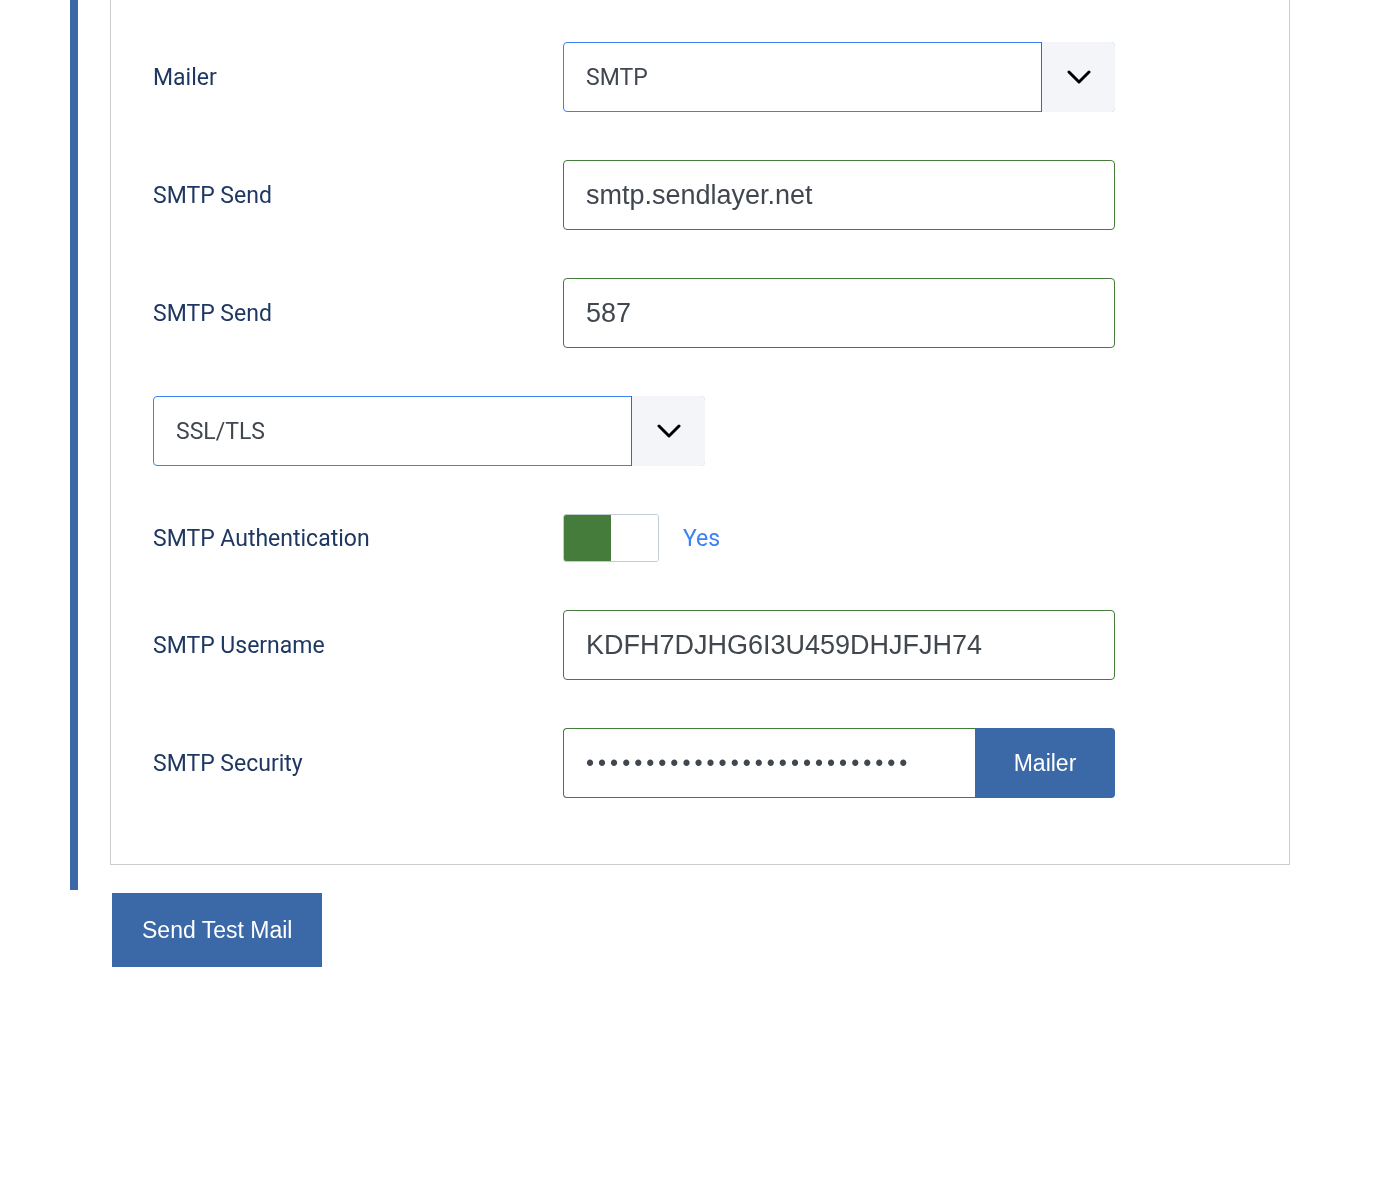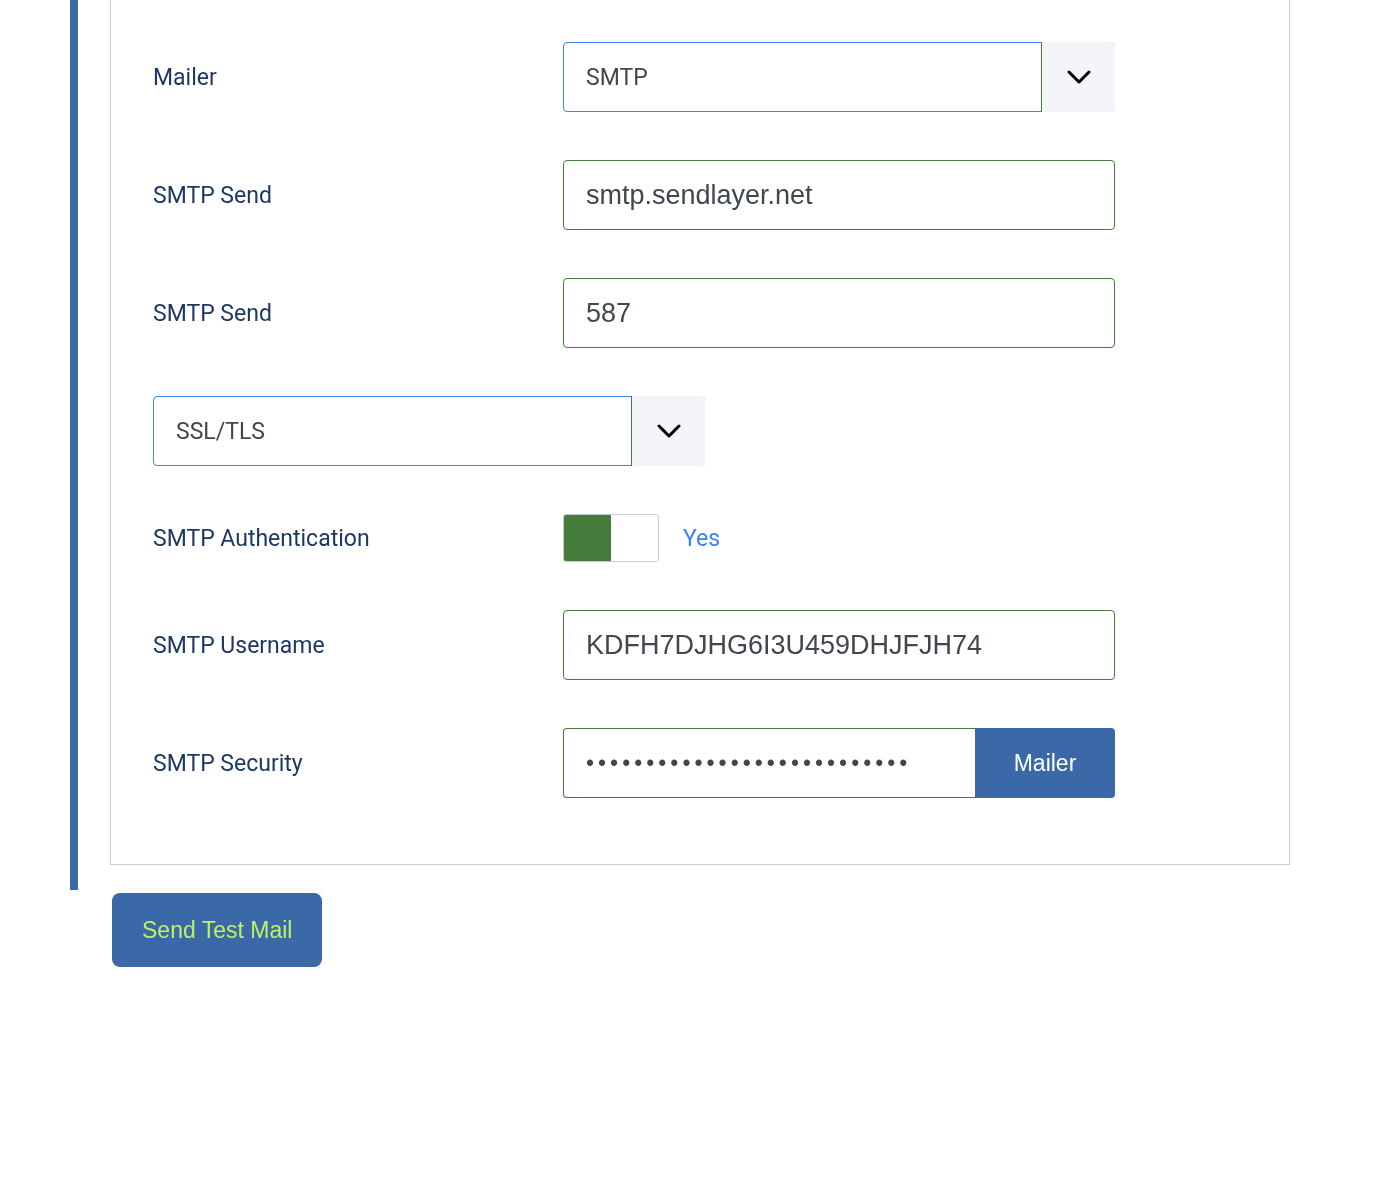--- a/index.html
+++ b/index.html
@@ -141,23 +141,23 @@
       border-radius: 0 4px 4px 0;
       font-size: 23px;
       cursor: pointer;
     }
     .send-test-btn {
       margin-left: 42px;
       margin-top: 28px;
       height: 74px;
       padding: 16px 30px;
       background: #3b68a7;
-      color: #bef264;
+      color: #ffffff;
       border: none;
-      border-radius: 8px;
+      border-radius: 0;
       font-size: 23px;
       cursor: pointer;
     }
   </style>
 </head>
 <body>
 
 <div class="outer">
   <div class="sidebar-indicator"></div>
 

